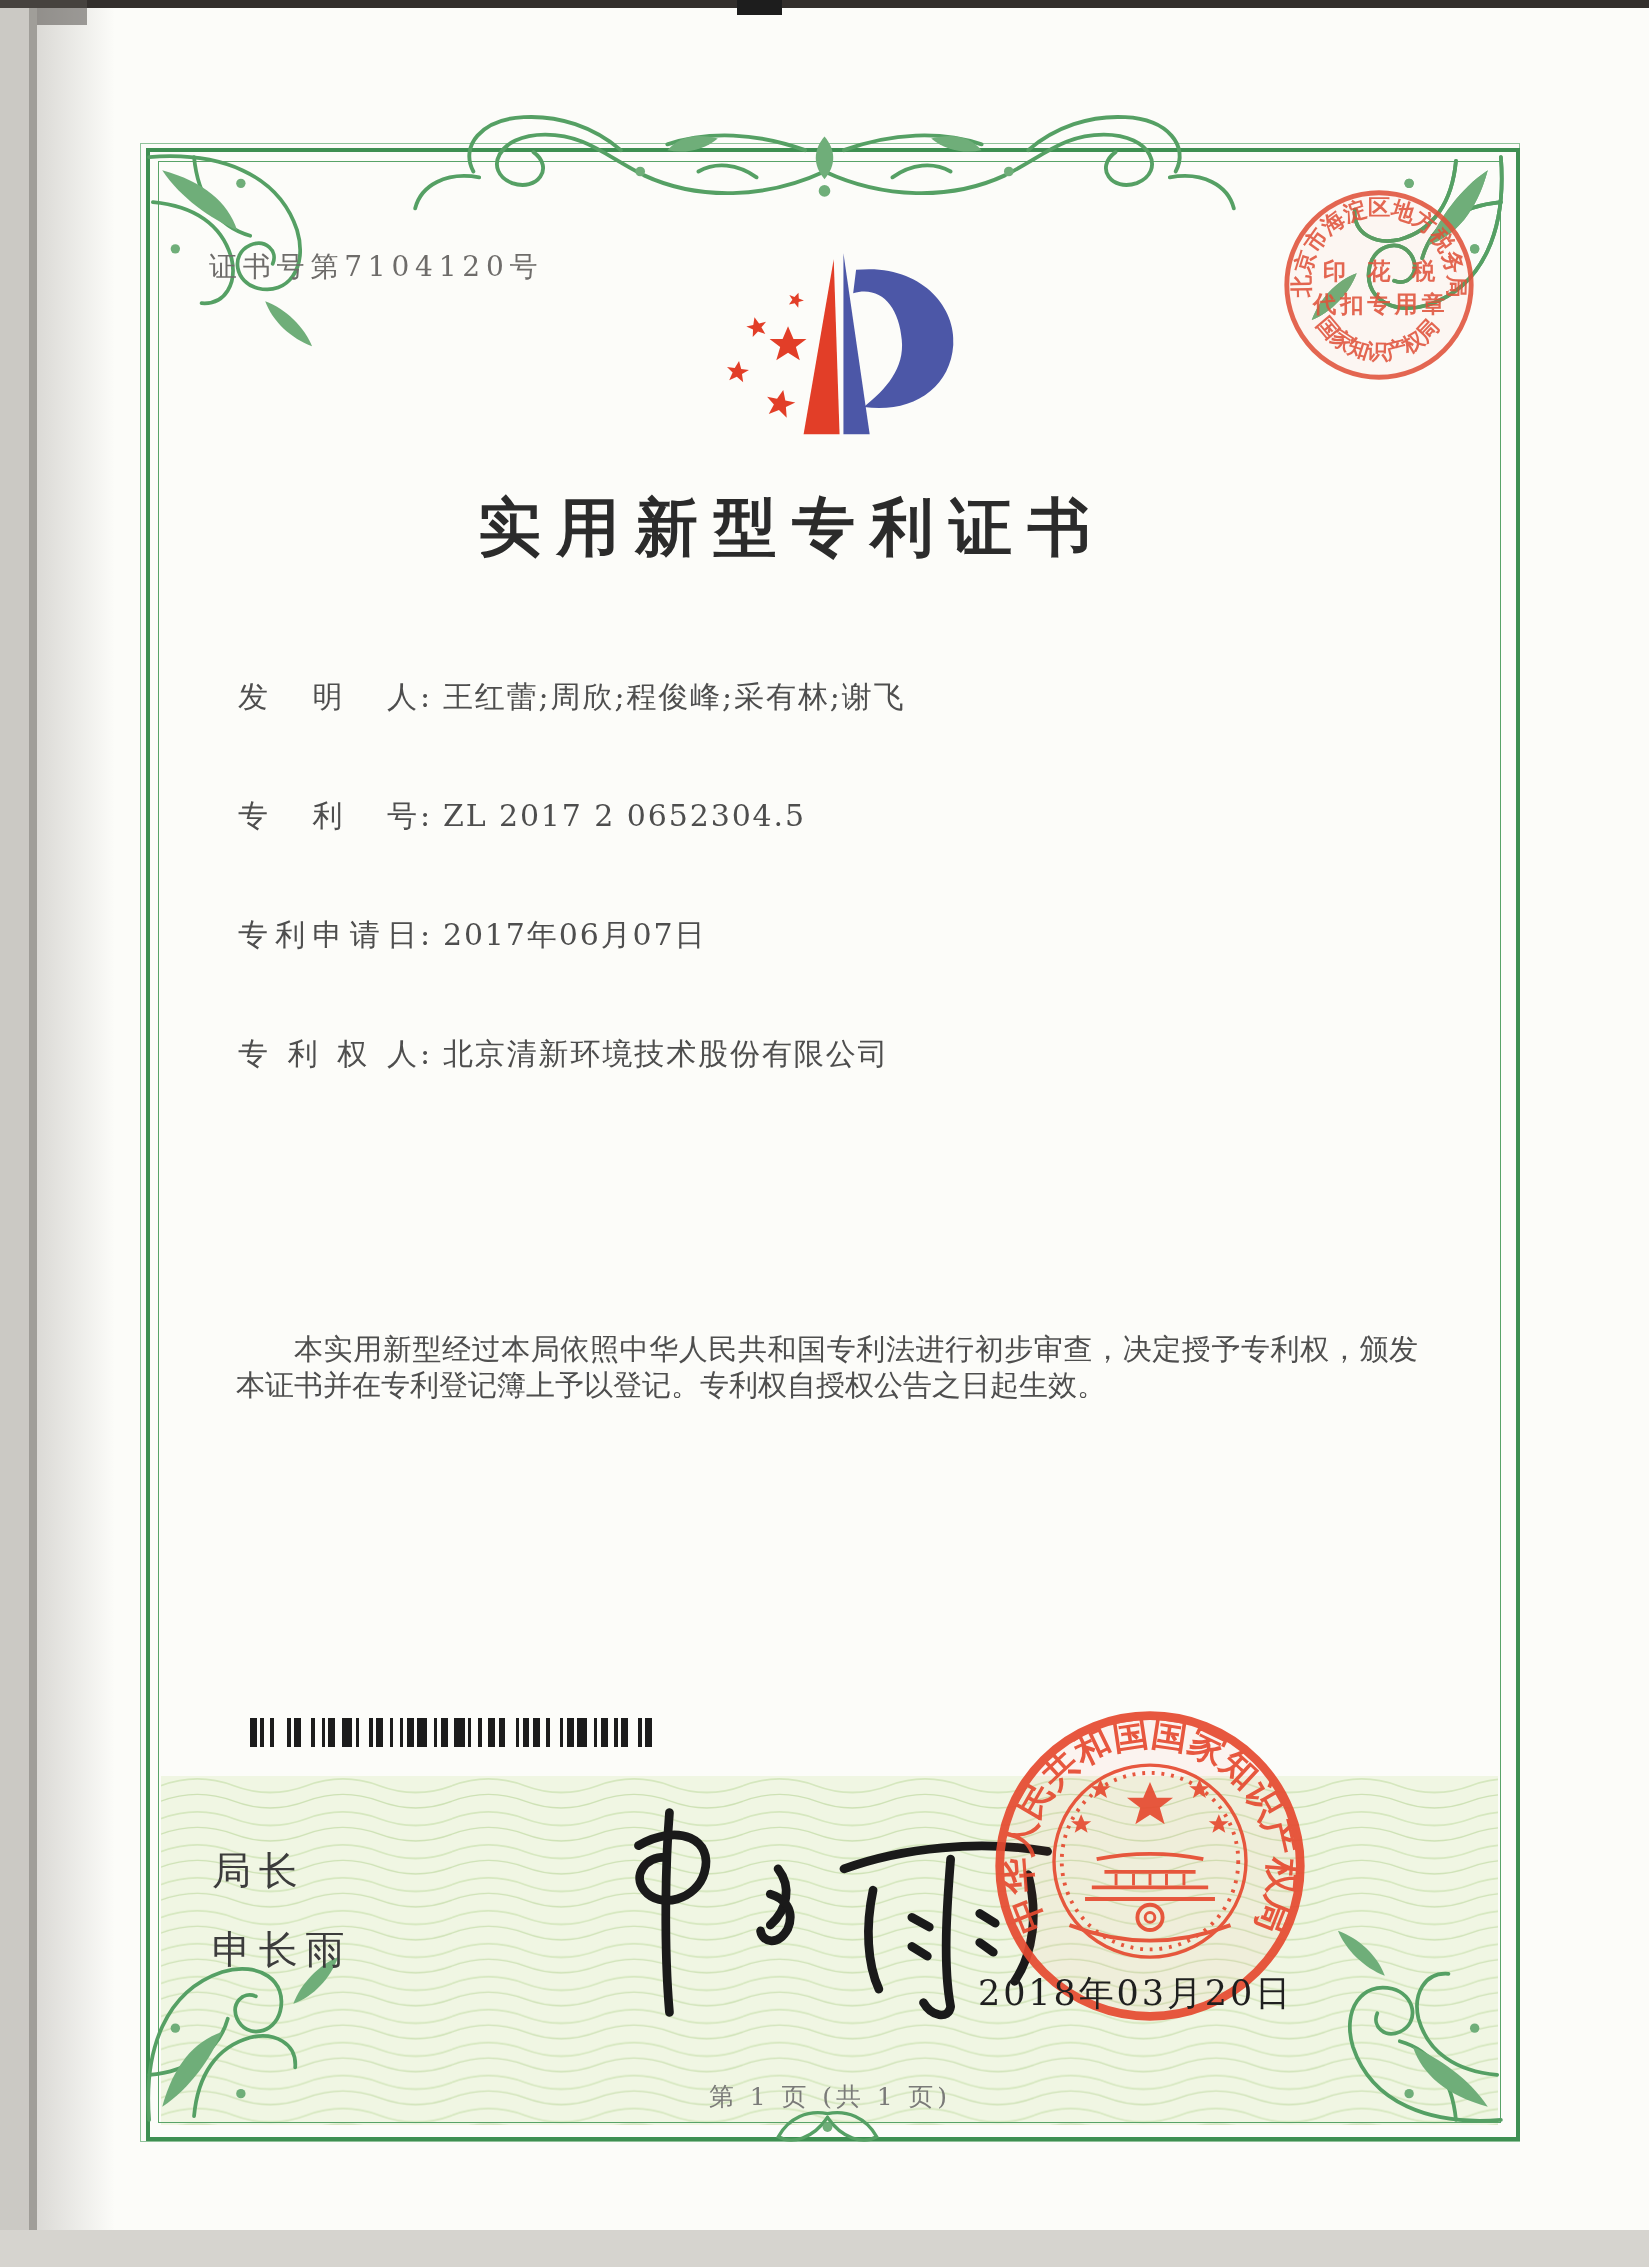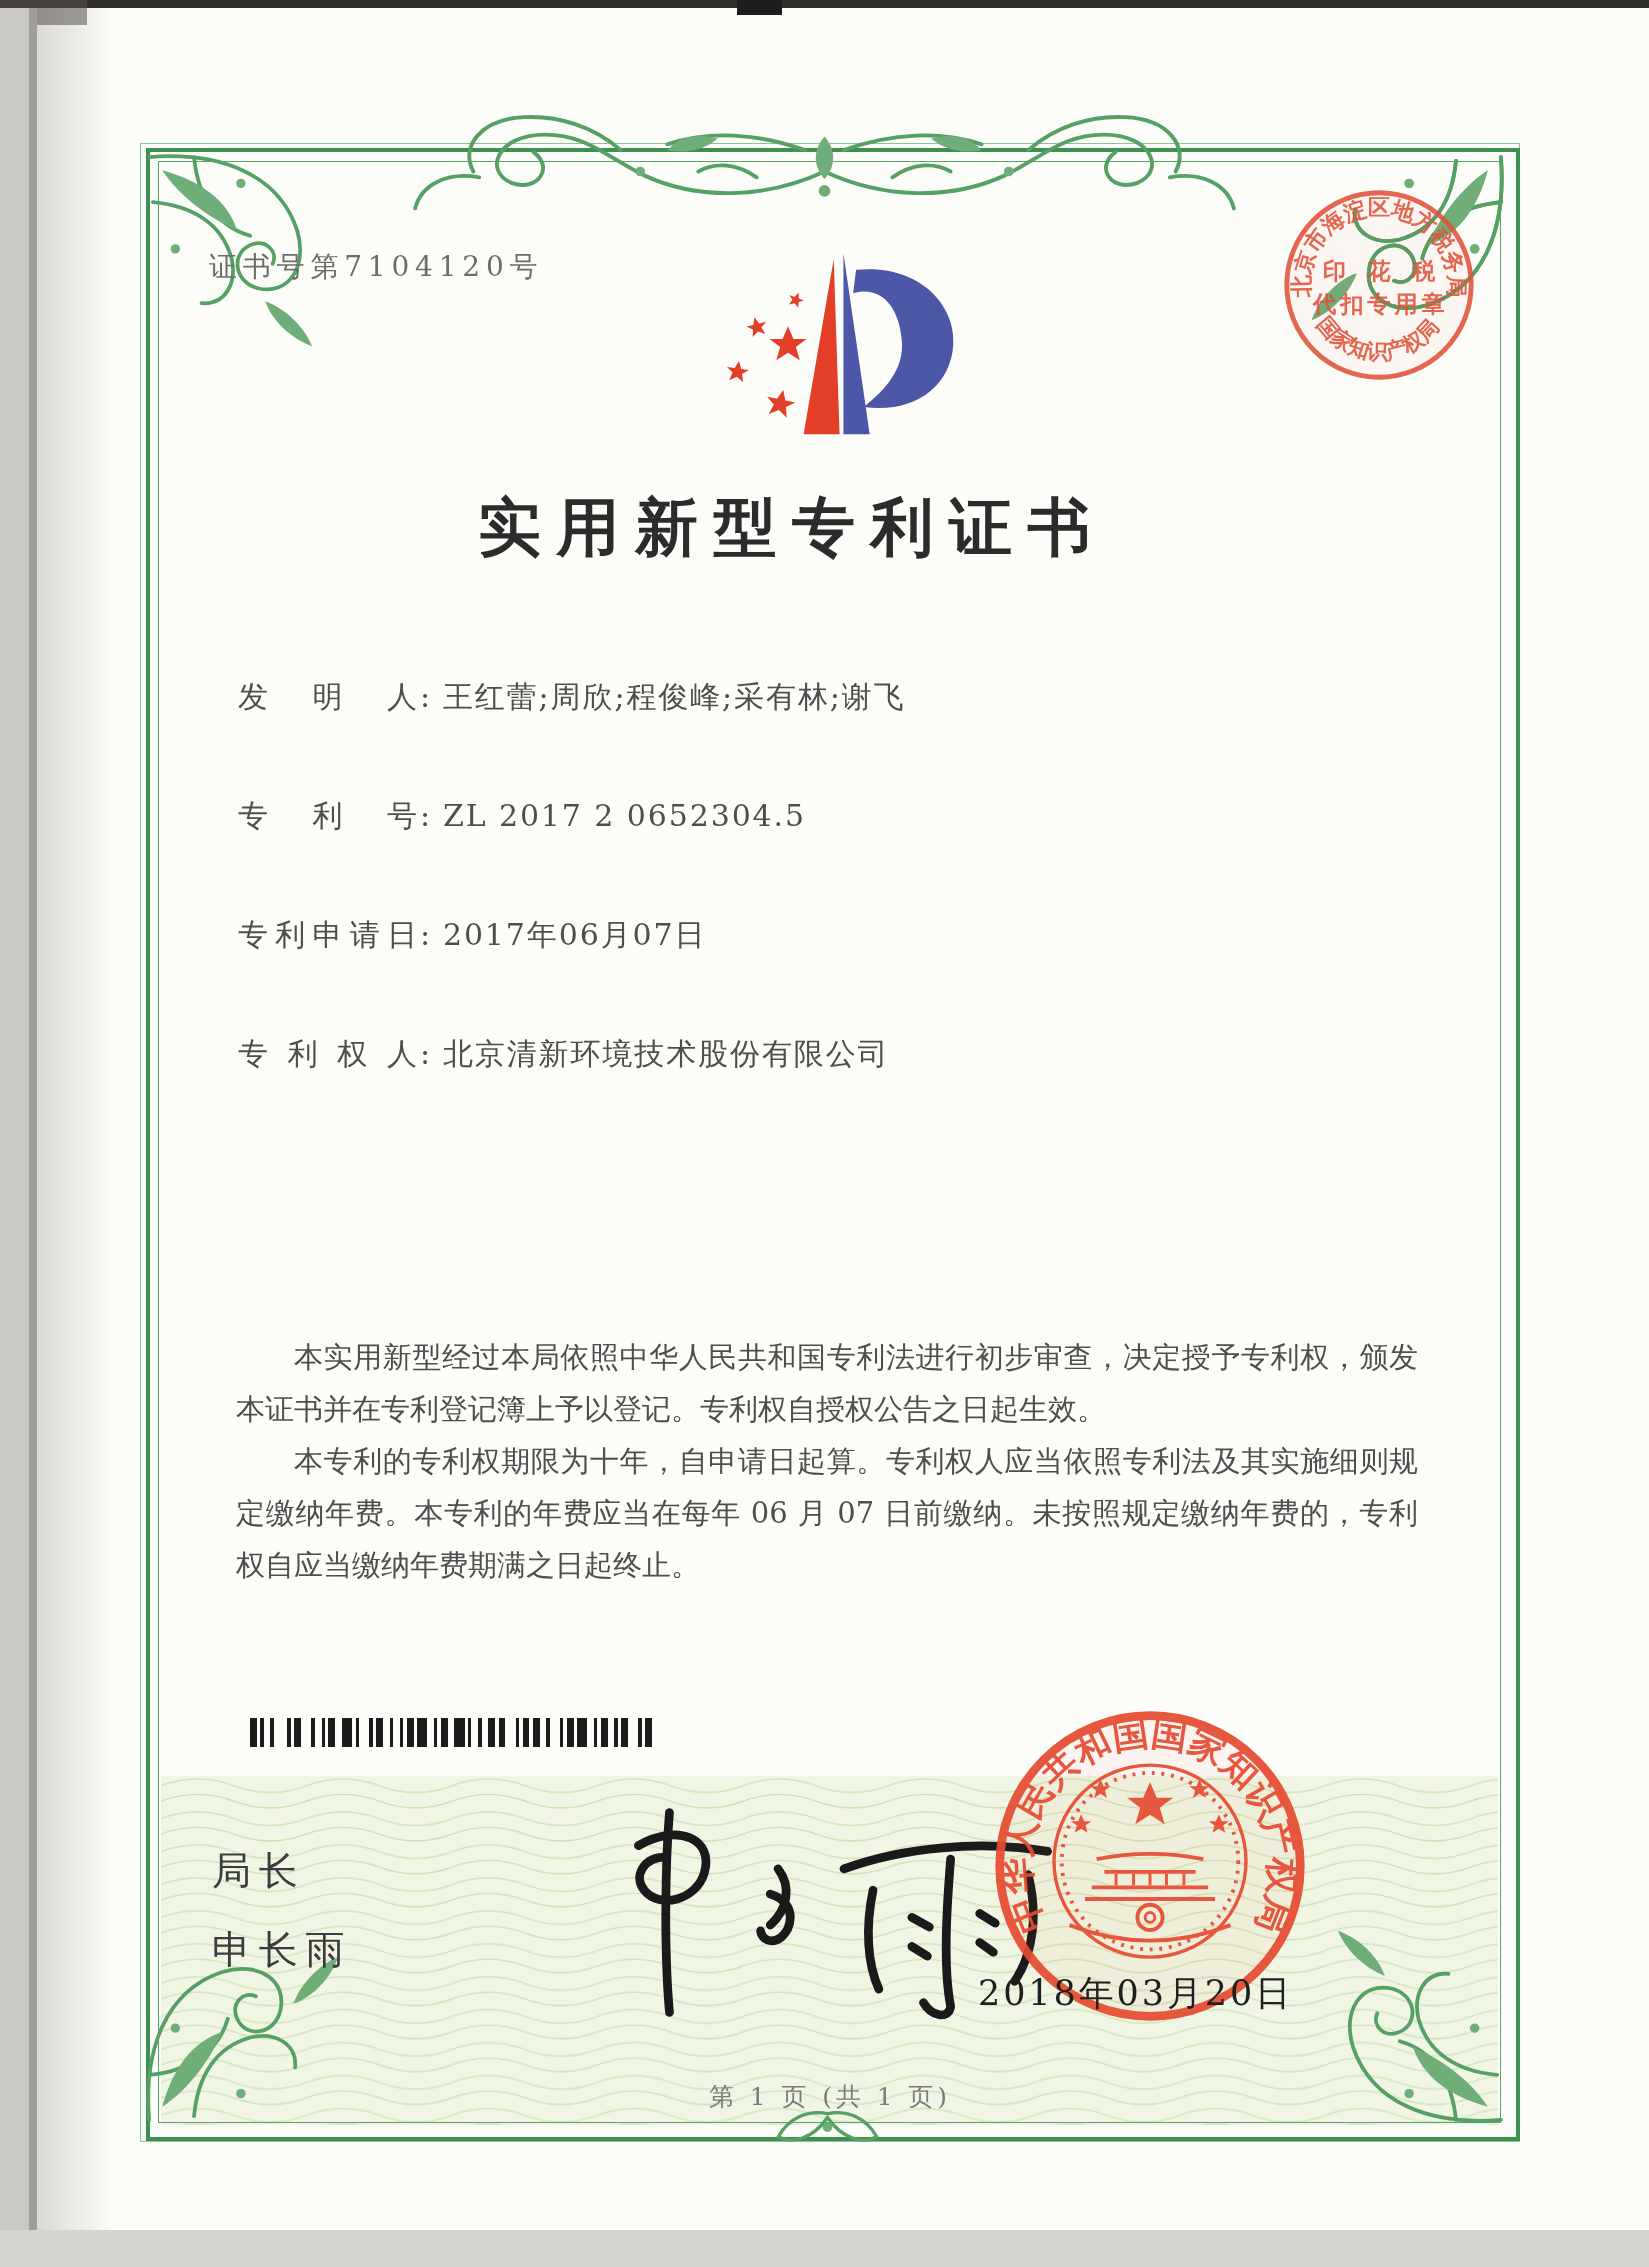--- a/index.html
+++ b/index.html
@@ -28,21 +28,21 @@
   .cert-no{position:absolute;left:209px;top:248px;font-size:28px;letter-spacing:5.8px;color:#6e6c6a;z-index:4;}
   .logo{position:absolute;left:720px;top:246px;width:243px;height:212px;z-index:4;}
   .doc-title{position:absolute;left:108px;top:485px;width:1368px;text-align:center;
              font-size:63px;font-weight:700;letter-spacing:15.5px;color:#2b2b2b;z-index:4;font-family:Liberation Serif, serif;}
   .fields{position:absolute;left:238px;top:677px;width:1203px;z-index:4;}
   .field-row{height:39px;margin-bottom:80px;font-size:30px;color:#4e4e4e;letter-spacing:1px;white-space:nowrap;}
   .f-label{display:inline-block;width:180px;text-align:justify;text-align-last:justify;}
   .f-colon{display:inline-block;margin-left:1.9px;width:23px;}
   .f-value{letter-spacing:1.9px;}
   .body-text{position:absolute;left:236px;top:1331px;width:1182px;z-index:4;
-             font-size:29px;line-height:52px;color:#4e4e4e;text-align:justify;}
+             font-size:29px;line-height:36px;color:#4e4e4e;text-align:justify;}
   .body-text p{margin:0;text-indent:2em;}
   .barcode{position:absolute;left:250px;top:1718px;width:402px;height:29px;display:flex;z-index:4;}
   .barcode .bar{background:#1c1c1c;height:100%;}
   .barcode .gap{background:transparent;height:100%;}
   .signer{position:absolute;left:212px;z-index:4;font-family:Liberation Serif, serif;
           font-size:39px;color:#3c3c3c;letter-spacing:7.8px;}
   .signer.t1{top:1844px;}
   .signer.t2{top:1923px;}
   .signature{position:absolute;left:524px;top:1801px;width:543px;height:223px;z-index:4;}
   .main-seal{position:absolute;left:990px;top:1706px;width:320px;height:320px;z-index:5;opacity:.92;}
@@ -184,21 +184,20 @@
     <div class="field-row">
       <span class="f-label">专利申请日</span><span class="f-colon">:</span><span class="f-value">2017年06月07日</span>
     </div>
     <div class="field-row">
       <span class="f-label">专利权人</span><span class="f-colon">:</span><span class="f-value">北京清新环境技术股份有限公司</span>
     </div>
   </div>
 
   <div class="body-text">
     <p>本实用新型经过本局依照中华人民共和国专利法进行初步审查，决定授予专利权，颁发本证书并在专利登记簿上予以登记。专利权自授权公告之日起生效。</p>
-    <p>本专利的专利权期限为十年，自申请日起算。专利权人应当依照专利法及其实施细则规定缴纳年费。本专利的年费应当在每年 06 月 07 日前缴纳。未按照规定缴纳年费的，专利权自应当缴纳年费期满之日起终止。</p>
   </div>
 
   <div class="barcode">
       <span class="bar" style="width: 1.69492%;"></span>
       <span class="gap" style="width: 0.847458%;"></span>
       <span class="bar" style="width: 0.847458%;"></span>
       <span class="gap" style="width: 1.69492%;"></span>
       <span class="bar" style="width: 0.847458%;"></span>
       <span class="gap" style="width: 3.38983%;"></span>
       <span class="bar" style="width: 0.847458%;"></span>

